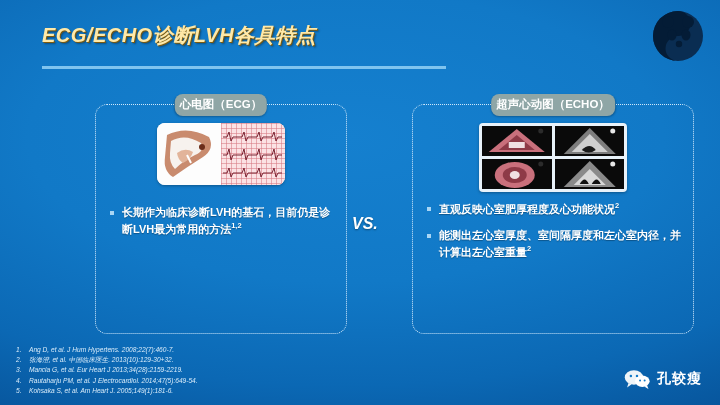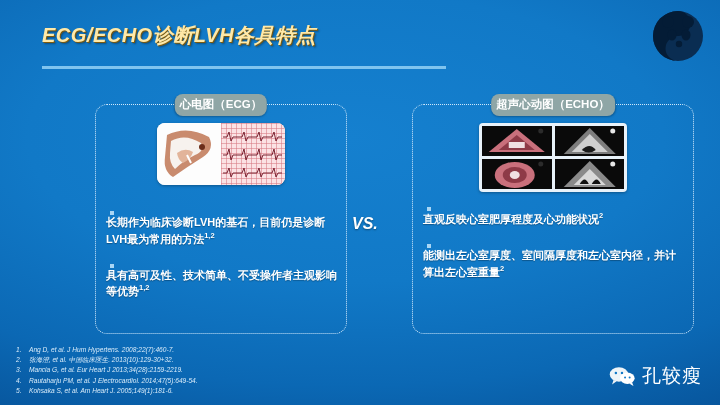--- a/index.html
+++ b/index.html
@@ -64,21 +64,21 @@
   .echo-thumb{
     width:142px;display:grid;grid-template-columns:1fr 1fr;gap:3px;
     background:#e8f2fa;padding:3px;border-radius:4px;
     box-shadow:0 1px 3px rgba(0,0,0,.3);
   }
   .echo-cell{height:30px;background:#0a0a0a;position:relative;overflow:hidden;}
   
   .bullets{position:absolute;left:10px;right:8px;top:100px;}
   .card.right .bullets{top:96px;}
   .bullet{
-    display:flex;margin-bottom:11px;flex-direction:column;
+    display:flex;margin-bottom:11px;
   }
   .bullet .marker{
     flex:0 0 auto;width:4px;height:4px;background:#a9d6f5;
     margin:6px 8px 0 4px;
   }
   .bullet .txt{
     color:#ffffff;font-size:11px;line-height:1.42;font-weight:bold;
     text-shadow:0 1px 1px rgba(0,0,0,.3);
   }
   sup{font-size:7.5px;vertical-align:super;font-weight:bold;}
@@ -94,21 +94,21 @@
     display:flex;color:#d9ecfa;font-size:6.6px;font-style:italic;
     line-height:1.55;white-space:nowrap;
   }
   .ref .num{width:13px;flex:0 0 auto;}
   
   .watermark{
     position:absolute;right:18px;bottom:16px;
     display:flex;align-items:center;gap:7px;
   }
   .wechat-icon{width:26px;height:20px;position:relative;}
-  .wm-text{color:#ffffff;font-size:19px;font-weight:normal;letter-spacing:1px;}
+  .wm-text{color:#ffffff;font-size:14px;font-weight:bold;letter-spacing:1px;}
 </style>
 </head>
 <body>
 
 <div id="slide">
 
   <div class="title">ECG/ECHO诊断LVH各具特点</div>
   <div class="title-rule"></div>
 
   <svg class="logo" viewBox="0 0 56 56">
@@ -144,24 +144,20 @@
             </g>
           </svg>
         </div>
       </div>
     </div>
 
     <div class="bullets">
       <div class="bullet">
         <span class="marker"></span>
         <span class="txt">长期作为临床诊断LVH的基石，目前仍是诊断LVH最为常用的方法<sup>1,2</sup></span>
-      </div>
-      <div class="bullet">
-        <span class="marker"></span>
-        <span class="txt">具有高可及性、技术简单、不受操作者主观影响等优势<sup>1,2</sup></span>
       </div>
     </div>
   </div>
 
   <div class="vs">VS.</div>
 
   <div class="card right">
     <div class="card-header">超声心动图（ECHO）</div>
 
     <div class="thumb-wrap">

